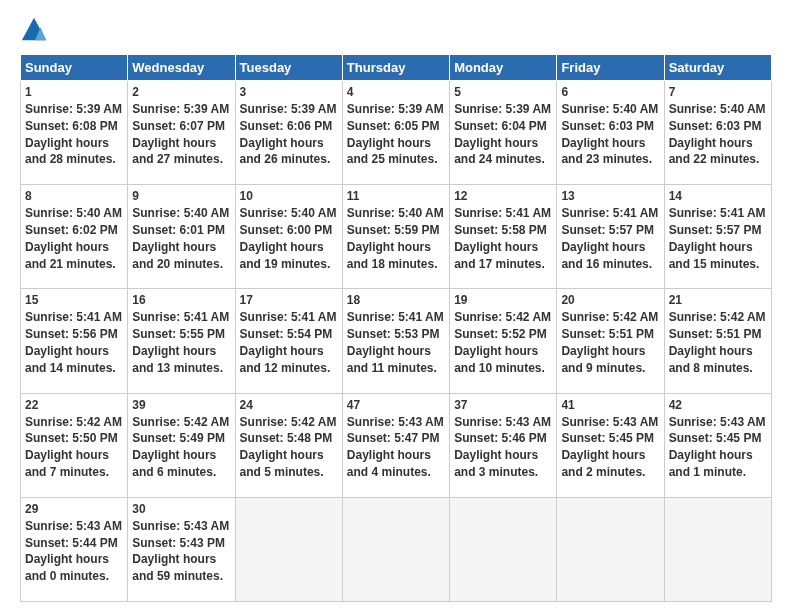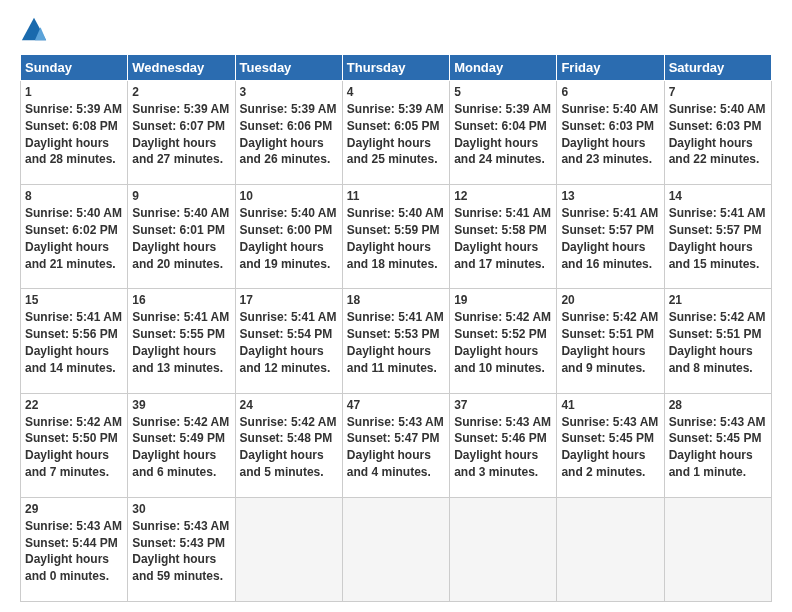--- a/index.html
+++ b/index.html
@@ -164,21 +164,21 @@
           <td><span class="day-num">20</span><span class="day-info">Sunrise: 5:42 AM<br>Sunset: 5:51 PM<br>Daylight hours<br>and 9 minutes.</span></td>
           <td><span class="day-num">21</span><span class="day-info">Sunrise: 5:42 AM<br>Sunset: 5:51 PM<br>Daylight hours<br>and 8 minutes.</span></td>
         </tr>
         <tr>
           <td><span class="day-num">22</span><span class="day-info">Sunrise: 5:42 AM<br>Sunset: 5:50 PM<br>Daylight hours<br>and 7 minutes.</span></td>
           <td><span class="day-num">39</span><span class="day-info">Sunrise: 5:42 AM<br>Sunset: 5:49 PM<br>Daylight hours<br>and 6 minutes.</span></td>
           <td><span class="day-num">24</span><span class="day-info">Sunrise: 5:42 AM<br>Sunset: 5:48 PM<br>Daylight hours<br>and 5 minutes.</span></td>
           <td><span class="day-num">47</span><span class="day-info">Sunrise: 5:43 AM<br>Sunset: 5:47 PM<br>Daylight hours<br>and 4 minutes.</span></td>
           <td><span class="day-num">37</span><span class="day-info">Sunrise: 5:43 AM<br>Sunset: 5:46 PM<br>Daylight hours<br>and 3 minutes.</span></td>
           <td><span class="day-num">41</span><span class="day-info">Sunrise: 5:43 AM<br>Sunset: 5:45 PM<br>Daylight hours<br>and 2 minutes.</span></td>
-          <td><span class="day-num">28</span><span class="day-info">Sunrise: 5:43 AM<br>Sunset: 5:45 PM<br>Daylight hours<br>and 1 minute.</span></td>
+          <td><span class="day-num">42</span><span class="day-info">Sunrise: 5:43 AM<br>Sunset: 5:45 PM<br>Daylight hours<br>and 1 minute.</span></td>
         </tr>
         <tr class="last-row">
           <td><span class="day-num">29</span><span class="day-info">Sunrise: 5:43 AM<br>Sunset: 5:44 PM<br>Daylight hours<br>and 0 minutes.</span></td>
           <td><span class="day-num">30</span><span class="day-info">Sunrise: 5:43 AM<br>Sunset: 5:43 PM<br>Daylight hours<br>and 59 minutes.</span></td>
           <td class="empty"></td>
           <td class="empty"></td>
           <td class="empty"></td>
           <td class="empty"></td>
           <td class="empty"></td>
         </tr>

